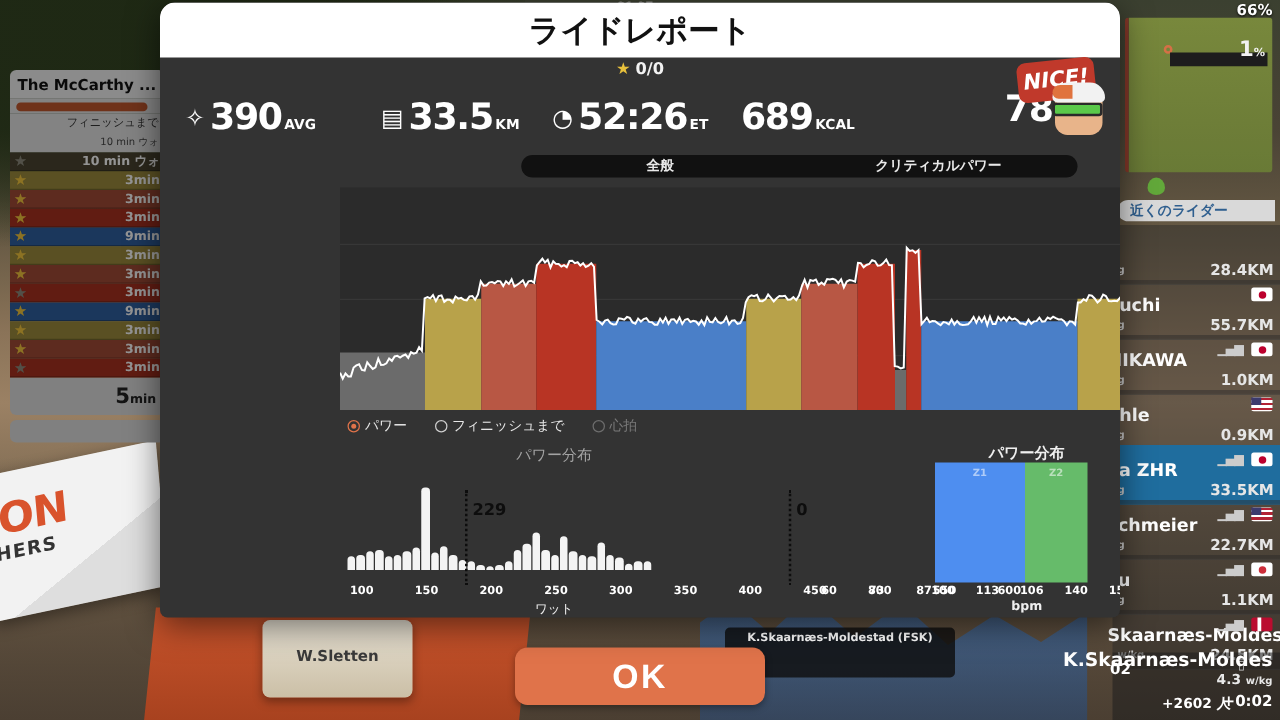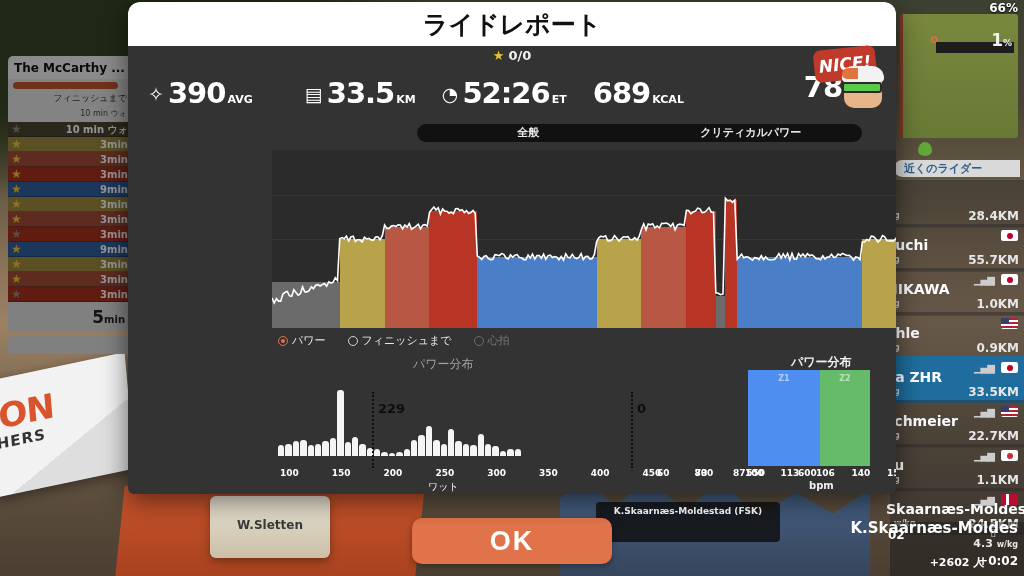--- a/index.html
+++ b/index.html
@@ -121,21 +121,21 @@
   .flag-us{background:repeating-linear-gradient(180deg,#b22234 0 2px,#fff 2px 4px);} .flag-us::after{content:"";position:absolute;left:0;top:0;width:8px;height:6px;background:#3c3b6e;}
   .flag-kr{background:#fff;} .flag-kr::after{content:"";position:absolute;left:50%;top:50%;transform:translate(-50%,-50%);width:6px;height:6px;background:#cd2e3a;border-radius:50%;}
   .flag-no{background:#ba0c2f;} .flag-no::after{content:"";position:absolute;left:5px;top:0;width:3px;height:11px;background:#fff;box-shadow:0 0 0 0 #fff;}
   .rp-more { position:absolute; right:0; bottom:0; width:134px; height:54px; background:rgba(30,30,30,.55);}
   .rp-more .c1{position:absolute; left:-2px; top:6px; font-size:12px;font-weight:800;color:#fff;}
   .rp-more .c2{position:absolute; left:0; bottom:6px; width:134px; text-align:center; font-size:11px;font-weight:800;color:#fff;}
   .rp-more .ph{position:absolute; right:28px; top:5px; font-size:10px;color:#ccc;}
 
   
   .nameplate {
-    position:absolute; left:596px; bottom:34px; width:184px; height:40px;
+    position:absolute; left:580px; bottom:34px; width:184px; height:40px;
     background:rgba(15,15,15,.82); border-radius:4px;
   }
   .nameplate .n { text-align:center; color:#fff; font-size:9px; font-weight:800; padding-top:4px;}
   .nameplate .t { text-align:center; color:#5fa8e8; font-size:14px; font-weight:900;}
   .bottom-right-info { position:absolute; right:6px; bottom:8px; width:170px; text-align:right;}
   .bottom-right-info .l1{ font-size:15px; font-weight:900; color:#fff; white-space:nowrap;}
   .bottom-right-info .l2{ font-size:11px; font-weight:800; color:#e8e8e8;}
   .bottom-right-info .l2 small{font-size:8px;}
   .bottom-right-info .l3{ font-size:12px; font-weight:800; color:#fff; margin-top:4px;}
   .topclock{ position:absolute; left:494px; top:1px; font-size:9px; color:#cfcfcf; font-weight:700;}

